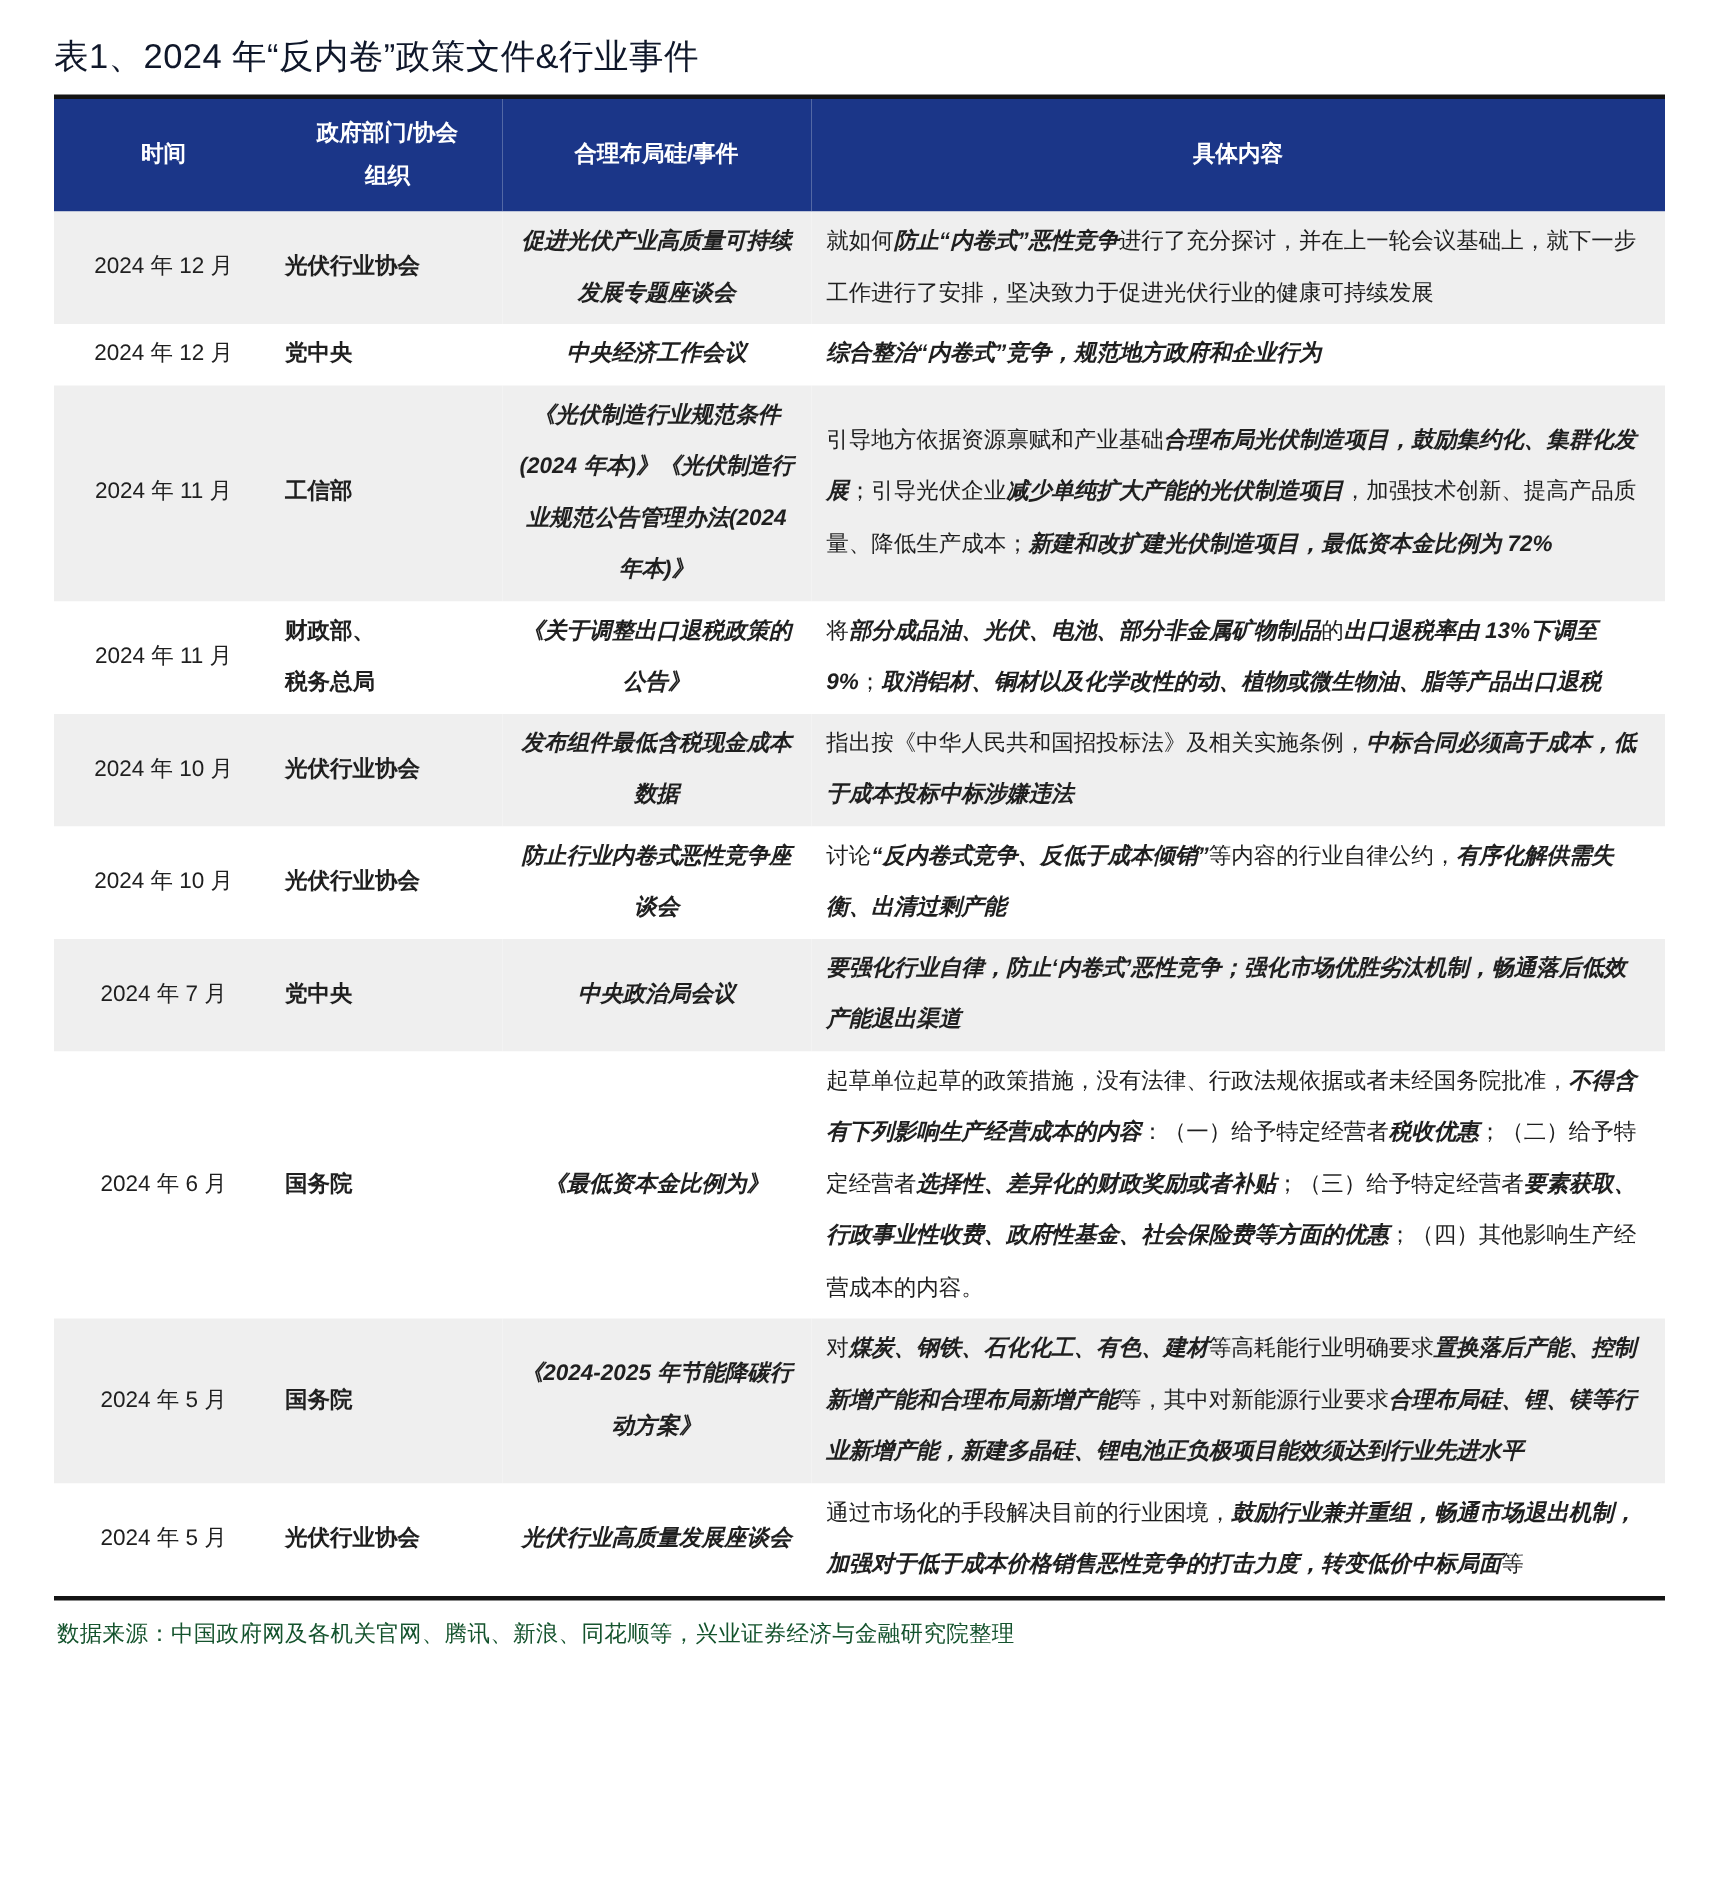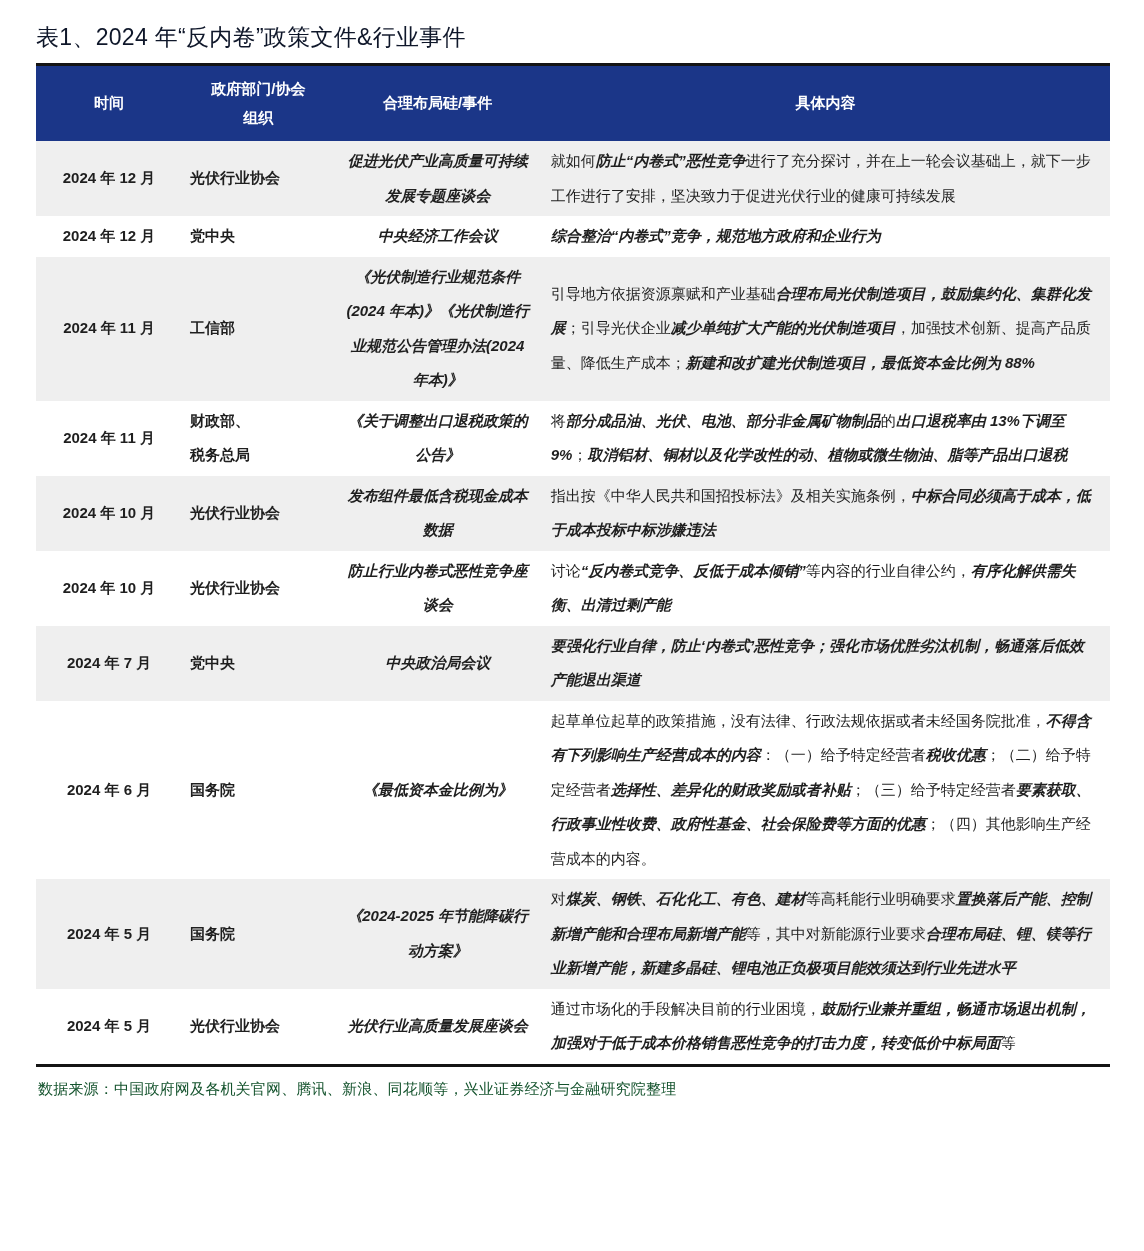--- a/index.html
+++ b/index.html
@@ -46,21 +46,21 @@
   }
   tbody td{
     font-size:15px;
     line-height:2.3;
     padding:3px 8px;
     vertical-align:middle;
     white-space:pre-line;
   }
   tbody tr.odd{background:var(--zebra);}
   tbody tr.even{background:#ffffff;}
-  td.c-date{text-align:center;font-weight:700;}
+  td.c-date{text-align:center;font-weight:400;}
   td.c-org{font-weight:700;}
   td.c-doc{text-align:center;font-weight:700;font-style:italic;}
   td.c-content{text-align:left;padding-left:10px;padding-right:14px;font-weight:400;}
   .bd{font-weight:700;font-style:italic;}
   .source{
     font-size:15px;
     color:#14532d;
     margin:13px 0 16px 2px;
     letter-spacing:.2px;
   }
@@ -100,21 +100,21 @@
         <tr class="even">
           <td class="c-date">2024 年 12 月</td>
           <td class="c-org">党中央</td>
           <td class="c-doc">中央经济工作会议</td>
           <td class="c-content"><span class="bd">综合整治“内卷式”竞争，规范地方政府和企业行为</span></td>
         </tr>
         <tr class="odd">
           <td class="c-date">2024 年 11 月</td>
           <td class="c-org">工信部</td>
           <td class="c-doc">《光伏制造行业规范条件(2024 年本)》《光伏制造行业规范公告管理办法(2024 年本)》</td>
-          <td class="c-content"><span>引导地方依据资源禀赋和产业基础</span><span class="bd">合理布局光伏制造项目，鼓励集约化、集群化发展</span><span>；引导光伏企业</span><span class="bd">减少单纯扩大产能的光伏制造项目</span><span>，加强技术创新、提高产品质量、降低生产成本；</span><span class="bd">新建和改扩建光伏制造项目，最低资本金比例为 88%</span></td>
+          <td class="c-content"><span>引导地方依据资源禀赋和产业基础</span><span class="bd">合理布局光伏制造项目，鼓励集约化、集群化发展</span><span>；引导光伏企业</span><span class="bd">减少单纯扩大产能的光伏制造项目</span><span>，加强技术创新、提高产品质量、降低生产成本；</span><span class="bd">新建和改扩建光伏制造项目，最低资本金比例为 72%</span></td>
         </tr>
         <tr class="even">
           <td class="c-date">2024 年 11 月</td>
           <td class="c-org">财政部、
 税务总局</td>
           <td class="c-doc">《关于调整出口退税政策的公告》</td>
           <td class="c-content"><span>将</span><span class="bd">部分成品油、光伏、电池、部分非金属矿物制品</span><span>的</span><span class="bd">出口退税率由 13%下调至 9%</span><span>；</span><span class="bd">取消铝材、铜材以及化学改性的动、植物或微生物油、脂等产品出口退税</span></td>
         </tr>
         <tr class="odd">
           <td class="c-date">2024 年 10 月</td>

